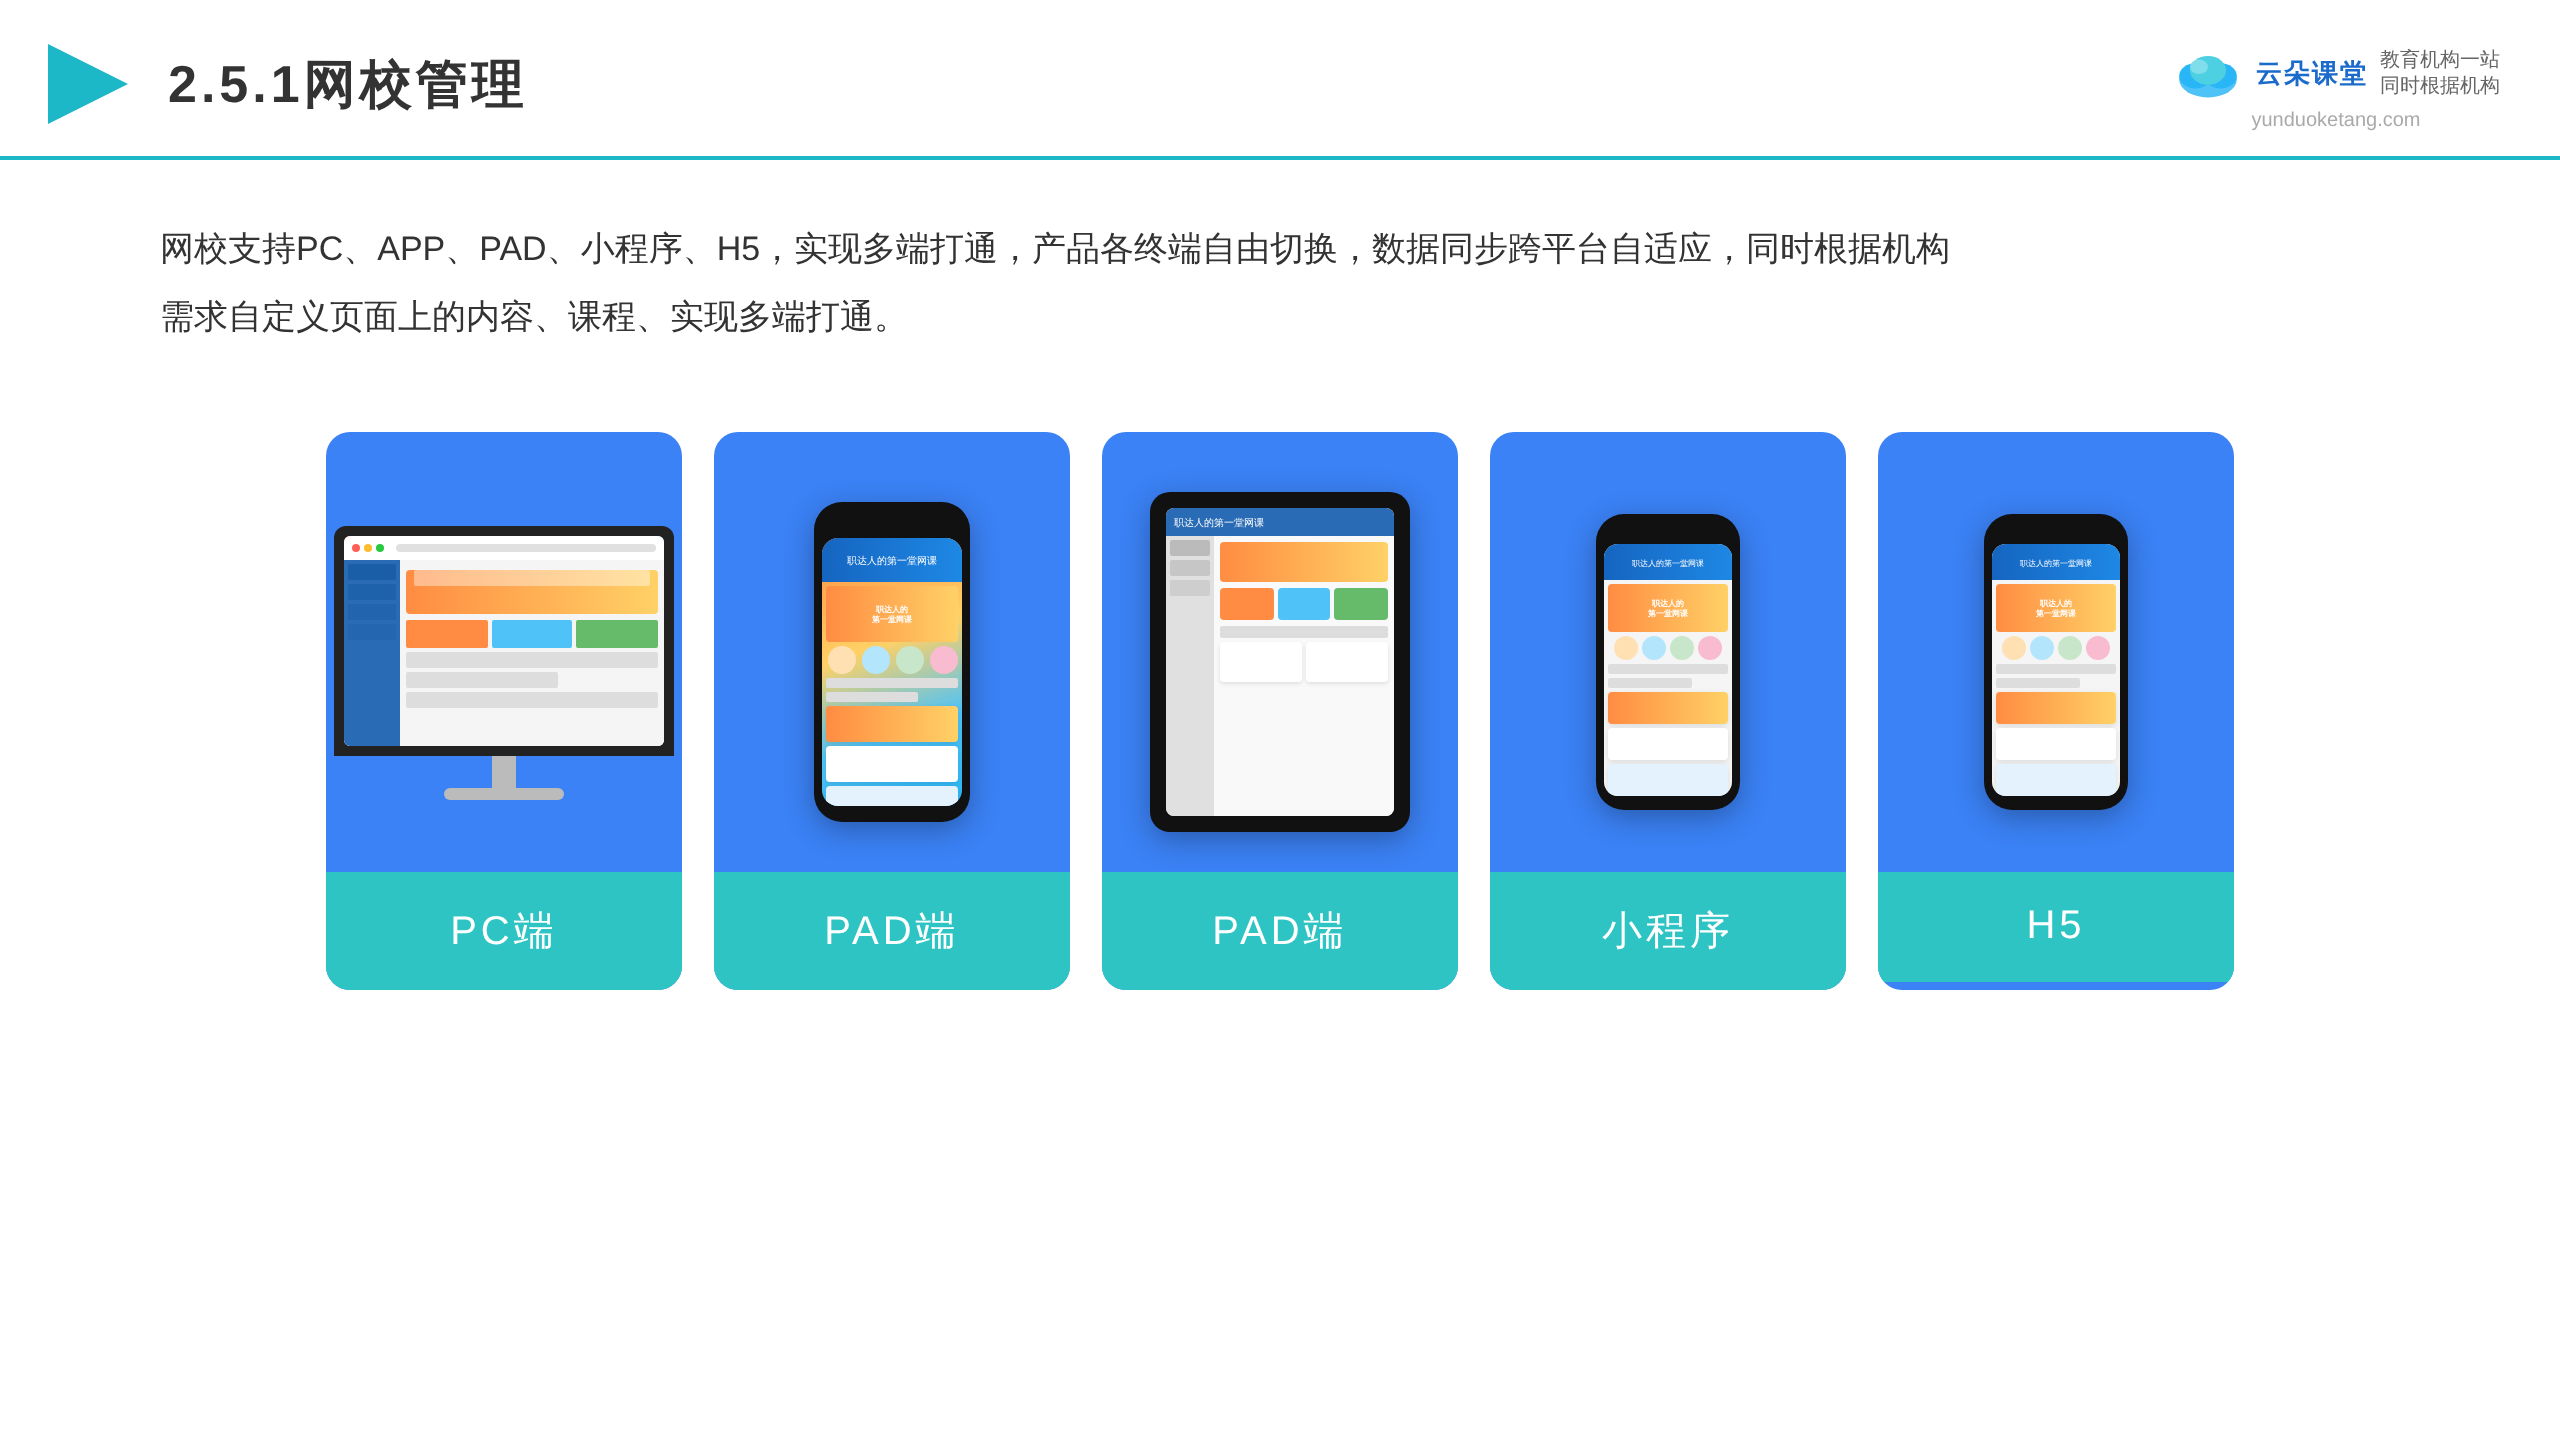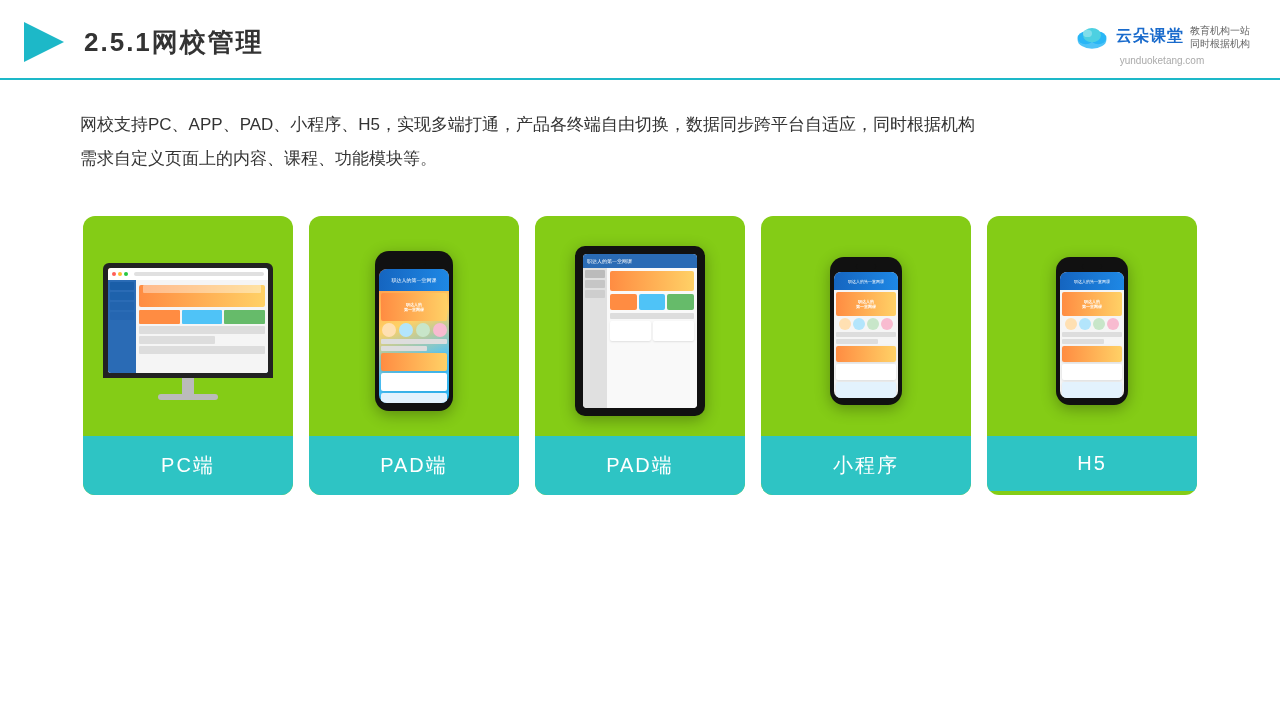--- a/index.html
+++ b/index.html
@@ -41,21 +41,21 @@
       display: flex;
       flex-direction: column;
       align-items: center;
     }
     .logo-cloud {
       display: flex;
       align-items: center;
       gap: 6px;
     }
     .logo-text-cn {
-      font-size: 16px;
+      font-size: 13px;
       color: #1a6bcc;
       font-weight: bold;
       letter-spacing: 1px;
     }
     .logo-url {
       font-size: 10px;
       color: #aaa;
     }
 
     
@@ -68,25 +68,25 @@
 
     
     .cards-section {
       display: flex;
       gap: 16px;
       padding: 30px 60px 30px 60px;
       justify-content: center;
     }
 
     .card {
-      background: #84cc16;
+      background: #3b82f6;
       border-radius: 12px;
       display: flex;
       flex-direction: column;
-      width: 210px;
+      width: 178px;
       overflow: hidden;
     }
 
     .card-image-area {
       width: 100%;
       height: 220px;
       display: flex;
       align-items: center;
       justify-content: center;
       padding: 20px 10px 10px 10px;
@@ -358,21 +358,21 @@
         <span>教育机构一站</span>
         <span>同时根据机构</span>
       </div>
     </div>
     <span class="logo-url">yunduoketang.com</span>
   </div>
 </header>
 
 <section class="description">
   <p>网校支持PC、APP、PAD、小程序、H5，实现多端打通，产品各终端自由切换，数据同步跨平台自适应，同时根据机构</p>
-  <p>需求自定义页面上的内容、课程、功能模块等。</p>
+  <p>需求自定义页面上的内容、课程、实现多端打通。</p>
 </section>
 
 <section class="cards-section">
 
   <div class="card">
     <div class="card-image-area">
       <div class="pc-monitor">
         <div class="monitor-screen-outer">
           <div class="monitor-screen">
             <div class="monitor-screen-content">

